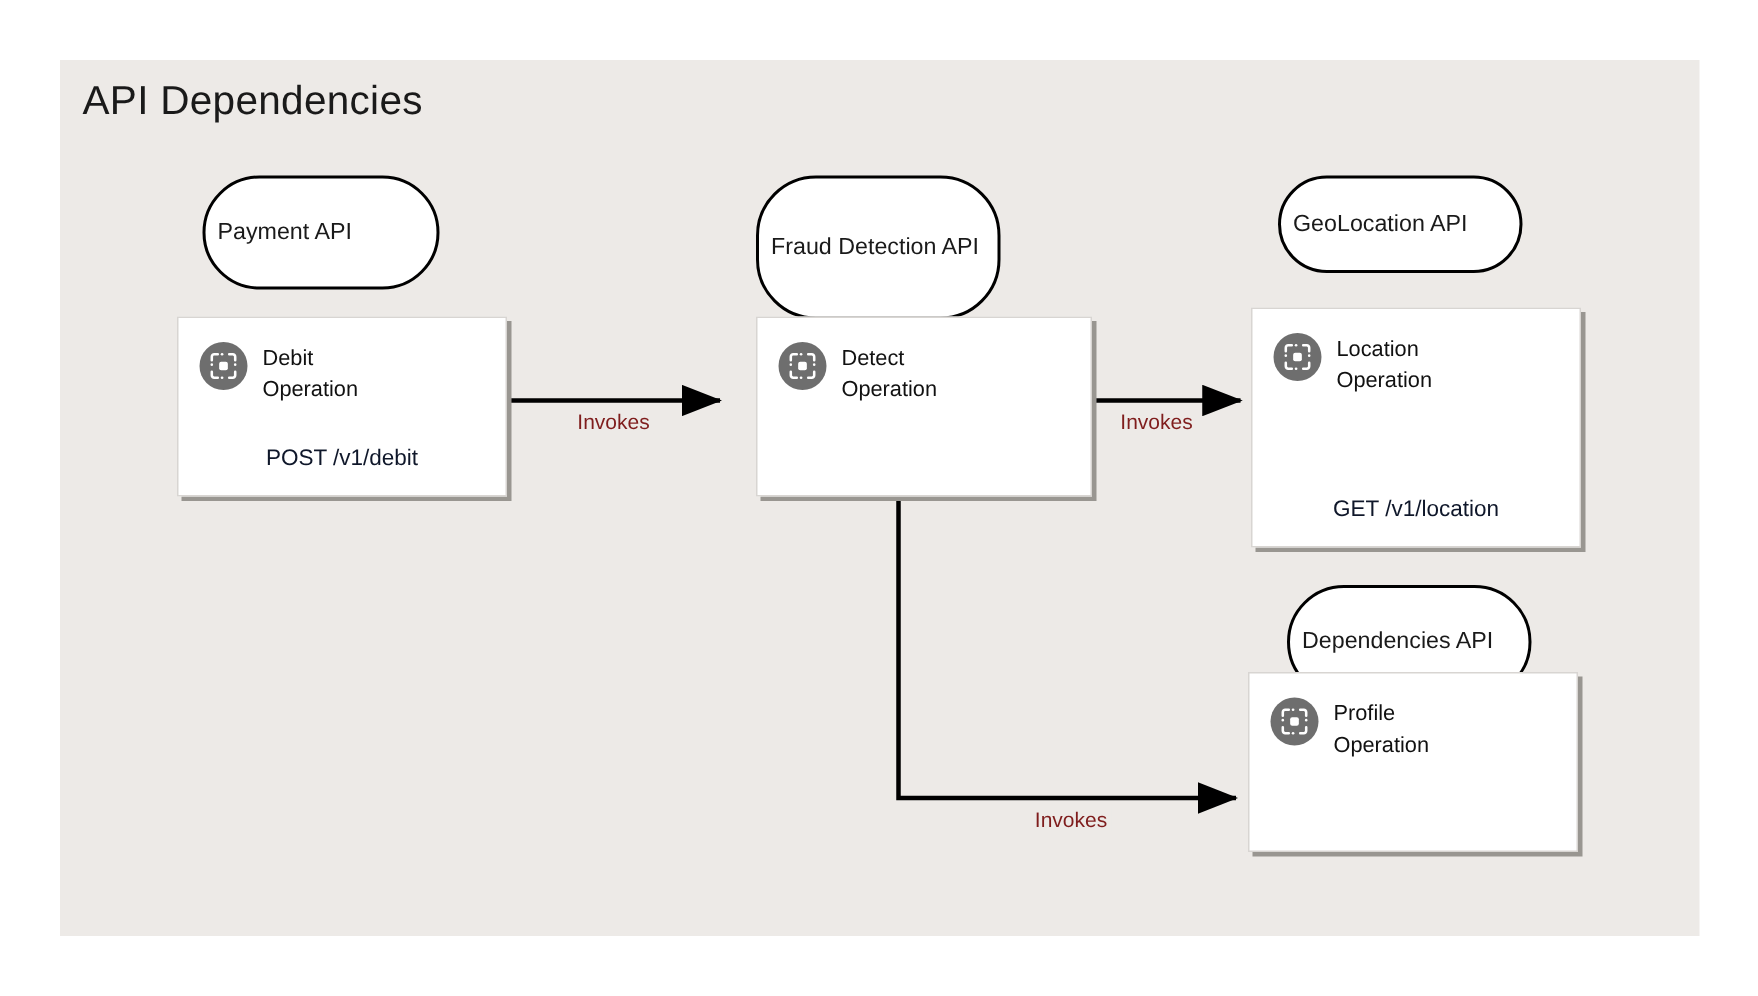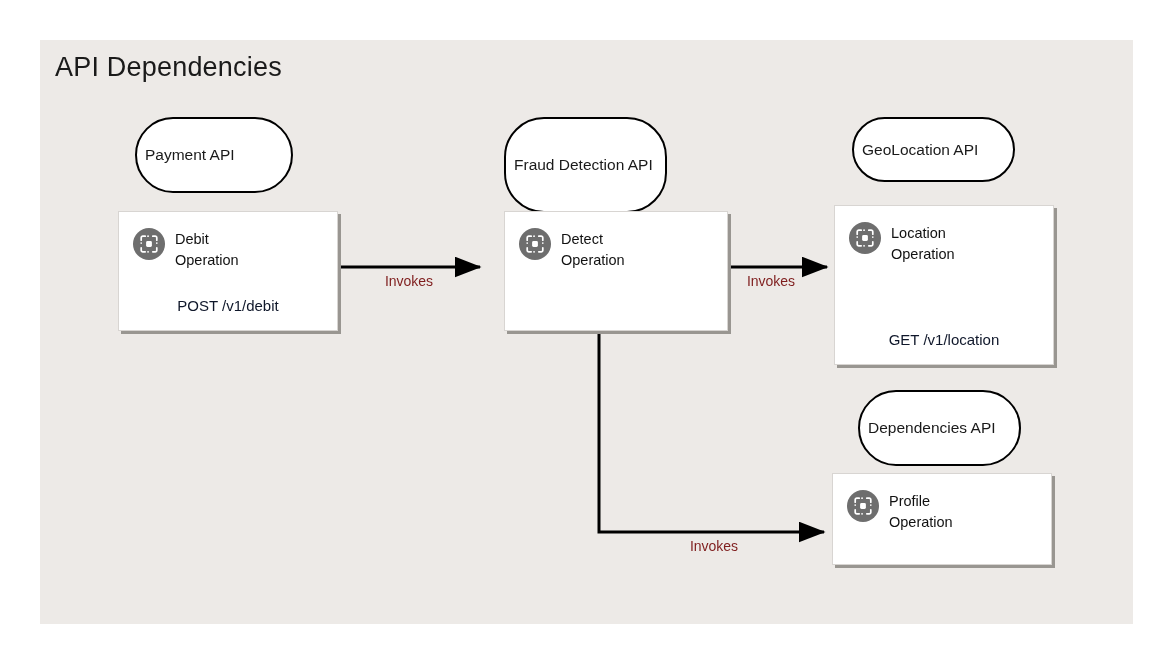--- a/index.html
+++ b/index.html
@@ -230,21 +230,21 @@
           </g>
           <rect x="7.1" y="7.1" width="5.8" height="5.8" rx="1.4" fill="#ffffff"></rect>
         </svg>
       </span>
       <span class="op-name">Location
 Operation</span>
     </div>
     <div class="op-path">GET /v1/location</div>
   </div>
 
-  <div class="op-card" style="left:832px; top:473px; width:220px; height:92px;">
+  <div class="op-card" style="left:832px; top:448px; width:220px; height:120px;">
     <div class="op-head">
       <span class="op-icon">
         <svg width="20" height="20" viewBox="0 0 20 20">
           <g fill="none" stroke="#ffffff" stroke-width="1.7" stroke-linecap="round">
             <path d="M2.2 6.2 V3.8 A1.6 1.6 0 0 1 3.8 2.2 H6.2"></path>
             <path d="M13.8 2.2 H16.2 A1.6 1.6 0 0 1 17.8 3.8 V6.2"></path>
             <path d="M17.8 13.8 V16.2 A1.6 1.6 0 0 1 16.2 17.8 H13.8"></path>
             <path d="M6.2 17.8 H3.8 A1.6 1.6 0 0 1 2.2 16.2 V13.8"></path>
             <path d="M9 2.2 H11" stroke-dasharray="0.1 2.6"></path>
             <path d="M9 17.8 H11" stroke-dasharray="0.1 2.6"></path>

